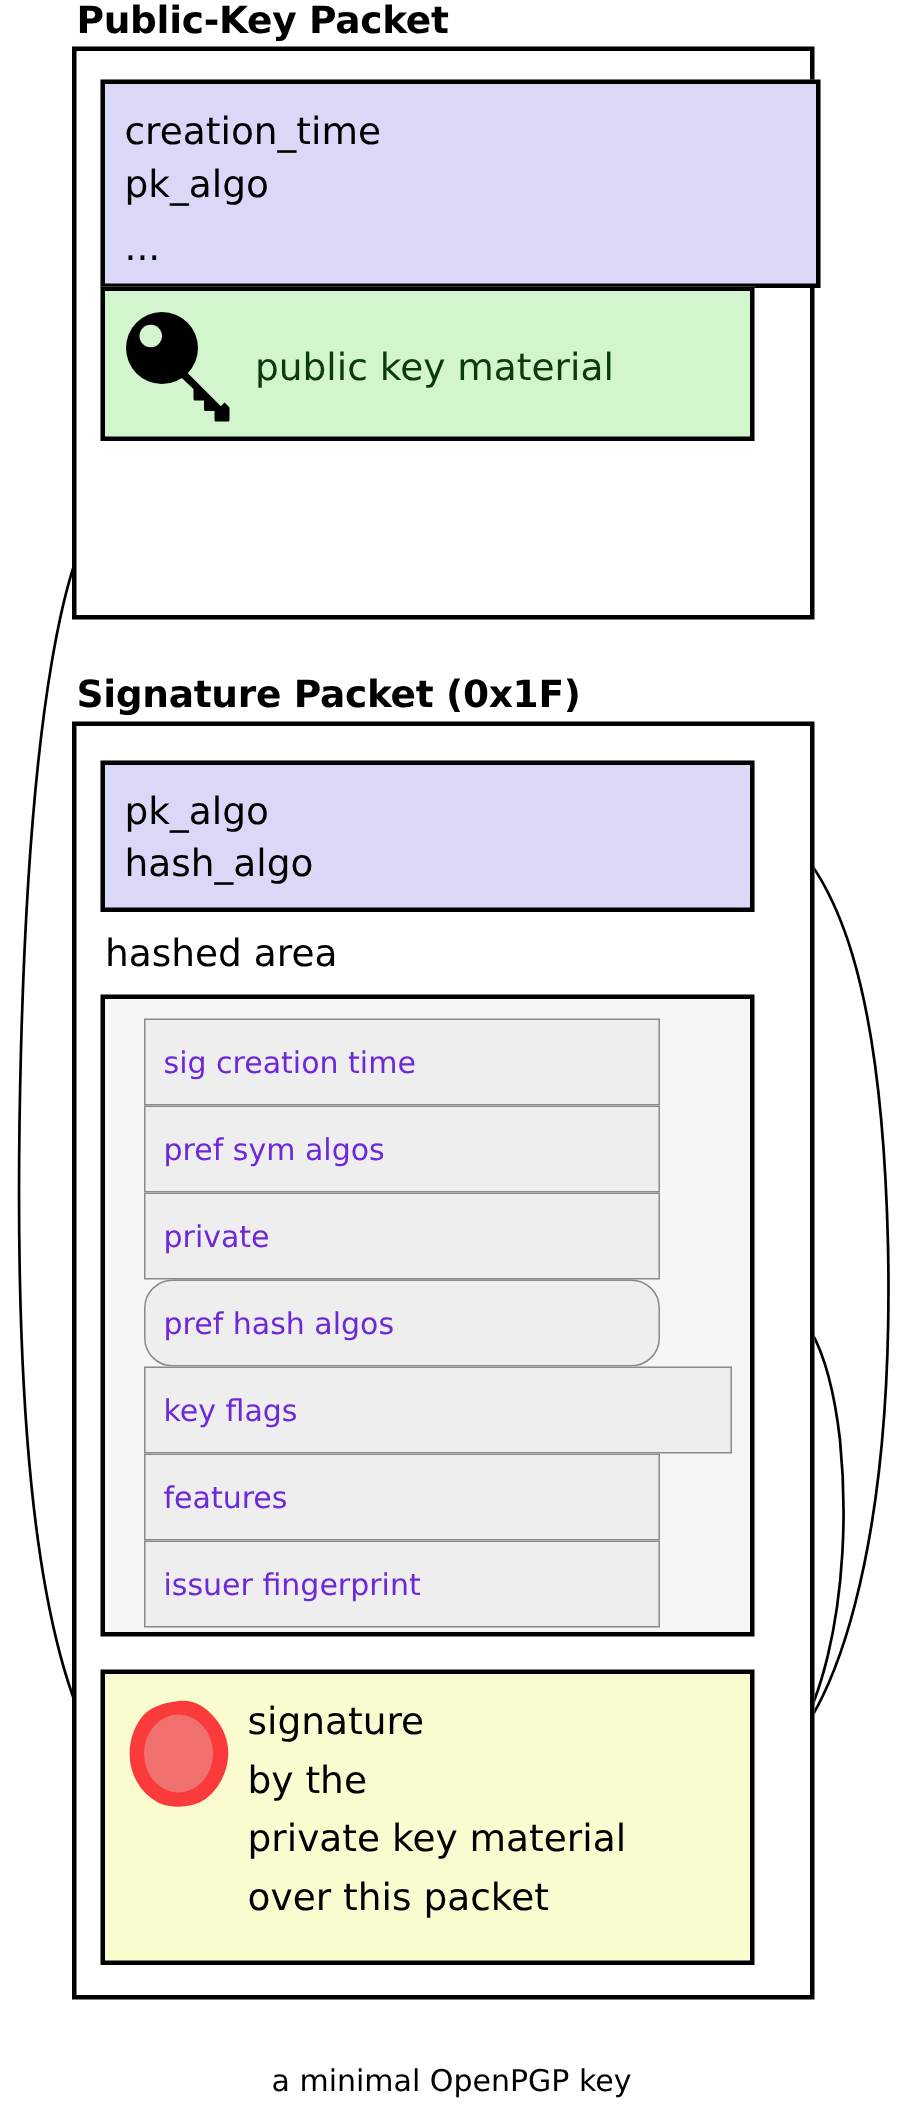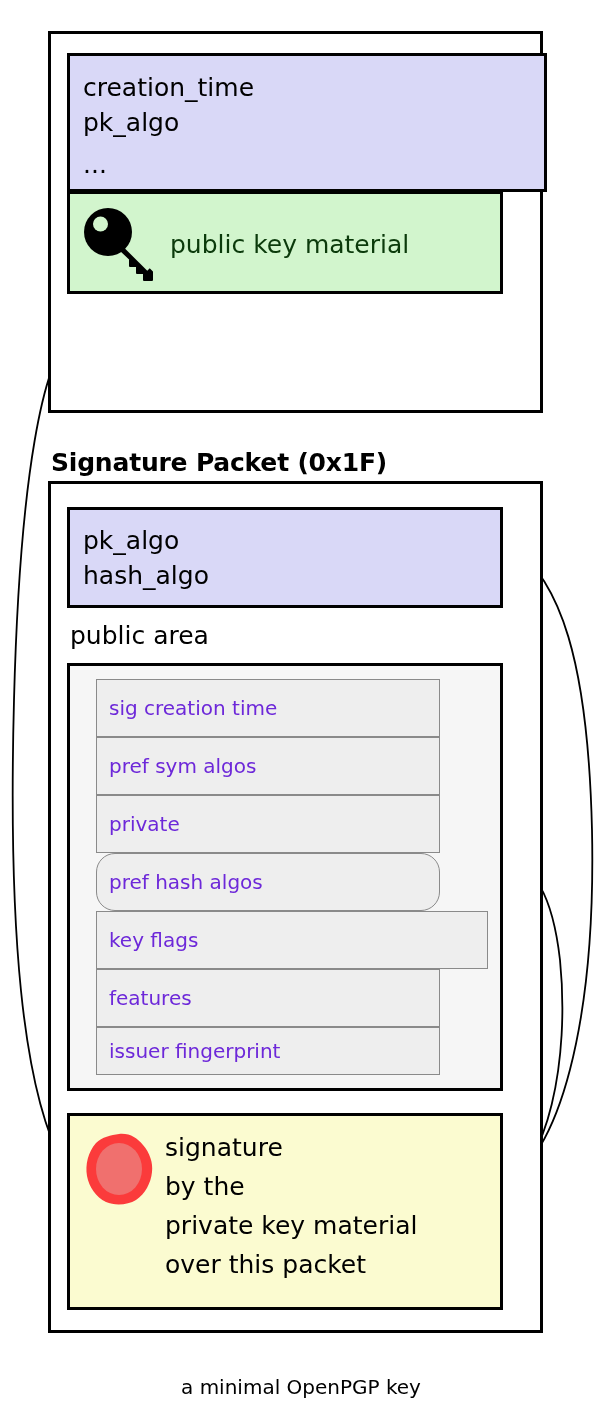--- a/index.html
+++ b/index.html
@@ -131,20 +131,21 @@
       </marker>
     </defs>
 
     <path d="M 71,336 C 44,360 20,470 14,700 C 8,930 22,1090 64,1166" fill="none" stroke="#000" stroke-width="1.8" marker-end="url(#ah)"></path>
 
     <path d="M 500,1186 C 560,1160 596,1020 592,830 C 588,660 560,580 511,545" fill="none" stroke="#000" stroke-width="1.8" marker-end="url(#ah)"></path>
 
     <path d="M 500,1190 C 548,1168 570,1060 560,960 C 552,890 532,868 511,861" fill="none" stroke="#000" stroke-width="1.8" marker-end="url(#ah)"></path>
   </svg>
 
+  <div class="packet-title" style="left:51px; top:0px;">Public-Key Packet</div>
 
   <div class="packet-box" style="left:48px; top:31px; width:495px; height:382px;"></div>
 
   <div class="field-block lavender" style="left:67px; top:53px; width:480px; height:139px;">
     <div class="field-text" style="left:13px; top:14px;">creation_time</div>
     <div class="field-text" style="left:13px; top:49px;">pk_algo</div>
     <div class="field-text" style="left:13px; top:91px;">...</div>
   </div>
 
   <div class="field-block green" style="left:67px; top:191px; width:436px; height:103px;">
@@ -163,21 +164,21 @@
 
   <div class="packet-title" style="left:51px; top:449px;">Signature Packet (0x1F)</div>
 
   <div class="packet-box" style="left:48px; top:481px; width:495px; height:852px;"></div>
 
   <div class="field-block lavender" style="left:67px; top:507px; width:436px; height:101px;">
     <div class="field-text" style="left:13px; top:13px;">pk_algo</div>
     <div class="field-text" style="left:13px; top:48px;">hash_algo</div>
   </div>
 
-  <div class="area-label" style="left:70px; top:622px;">public area</div>
+  <div class="area-label" style="left:70px; top:622px;">hashed area</div>
 
   <div class="field-block grey" style="left:67px; top:663px; width:436px; height:428px; background:#f6f6f6;"></div>
 
   <div class="subpacket-row" style="left:96px; top:679px; width:344px; height:58px;">
     <span class="row-label">sig creation time</span>
   </div>
   <div class="subpacket-row" style="left:96px; top:737px; width:344px; height:58px;">
     <span class="row-label">pref sym algos</span>
   </div>
   <div class="subpacket-row" style="left:96px; top:795px; width:344px; height:58px;">
@@ -185,21 +186,21 @@
   </div>
   <div class="subpacket-row" style="left:96px; top:853px; width:344px; height:58px;border-radius:19px;">
     <span class="row-label">pref hash algos</span>
   </div>
   <div class="subpacket-row" style="left:96px; top:911px; width:392px; height:58px;">
     <span class="row-label">key flags</span>
   </div>
   <div class="subpacket-row" style="left:96px; top:969px; width:344px; height:58px;text-decoration:underline;">
     <span class="row-label">features</span>
   </div>
-  <div class="subpacket-row" style="left:96px; top:1027px; width:344px; height:48px;padding-left:17px;">
+  <div class="subpacket-row" style="left:96px; top:1027px; width:344px; height:58px;padding-left:17px;">
     <span class="row-label">issuer fingerprint</span>
   </div>
 
   <div class="field-block yellow" style="left:67px; top:1113px; width:436px; height:197px;">
     <div class="icon-wrap" style="left:14px; top:16px; width:70px; height:74px;">
       <svg viewBox="0 0 70 74" width="70" height="74" xmlns="http://www.w3.org/2000/svg">
         <path d="M35,2 C46,1 53,6 59,13 C66,21 69,31 68,40 C67,51 61,62 52,68
                  C44,73 31,74 22,70 C12,65 5,55 3,44 C1,33 4,20 12,11 C18,5 27,3 35,2 Z" fill="#fb3b3b"></path>
         <ellipse cx="35" cy="37" rx="23" ry="26" fill="#f0706e"></ellipse>
       </svg>

